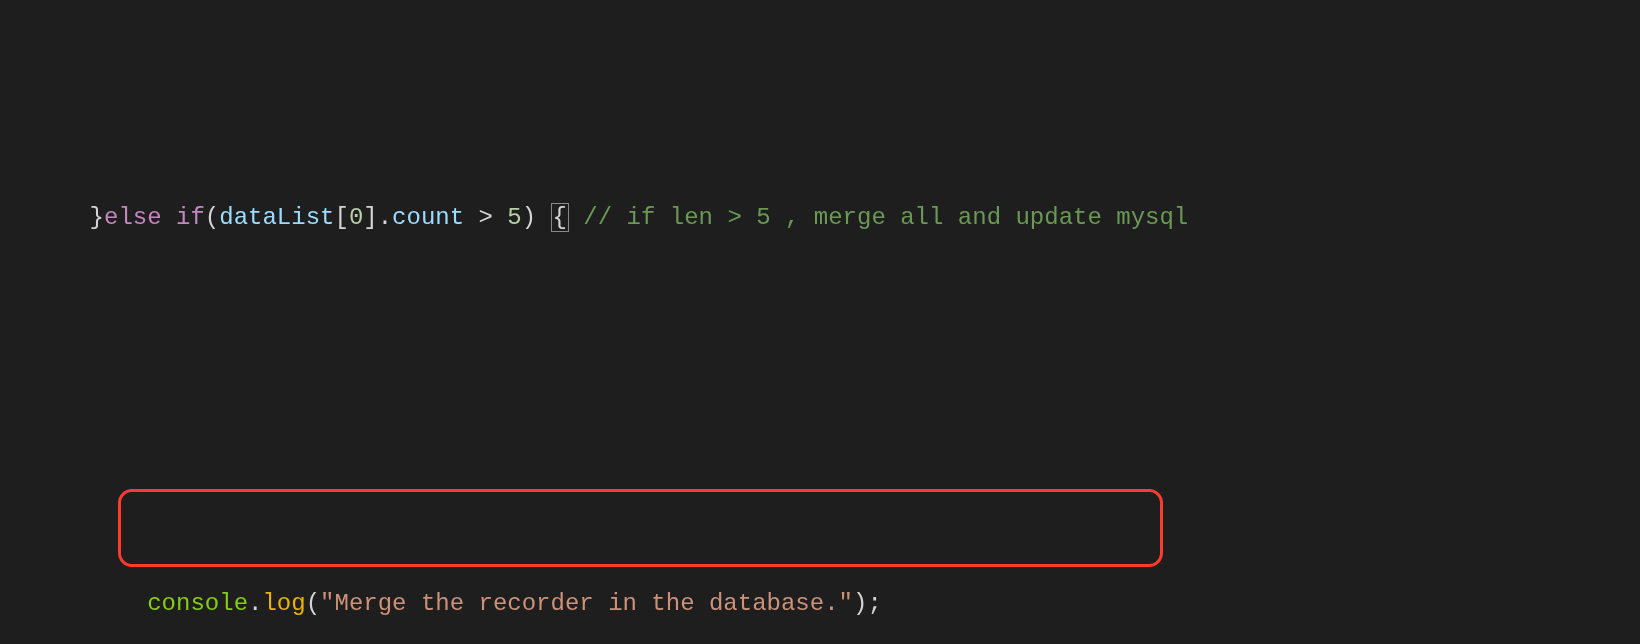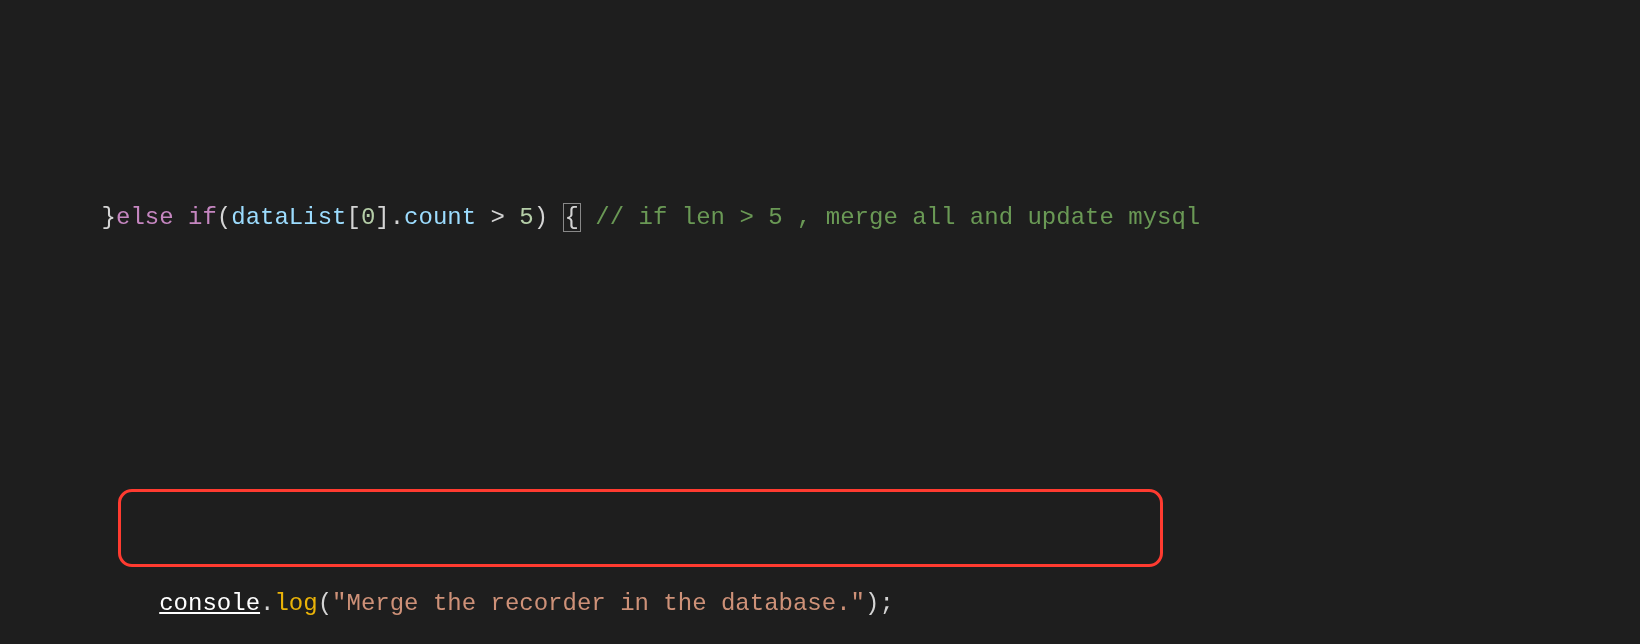--- a/index.html
+++ b/index.html
@@ -14,33 +14,33 @@
     position: relative;
   }
   .editor {
     padding: 0;
     white-space: pre;
     position: relative;
   }
   .line {
     height: 49px;
     line-height: 49px;
-    padding-left: 44px;
+    padding-left: 32px;
     position: relative;
   }
   
   .c-default { color: #d4d4d4; }
   .c-keyword { color: #c586c0; }    
   .c-var { color: #9cdcfe; }         
   .c-func { color: #eab308; }        
   .c-num { color: #b5cea8; }         
   .c-str { color: #ce9178; }         
   .c-comment { color: #6a9955; }     
   .c-punct { color: #d4d4d4; }
-  .c-object { color: #ffffff; text-decoration: underline; }      
+  .c-object { color: #84cc16; }      
 
   .bracket-box {
     border: 1px solid #888;
     padding: 0 1px;
   }
 
   .highlight-box {
     position: absolute;
     border: 3px solid #ff3b30;
     border-radius: 14px;

